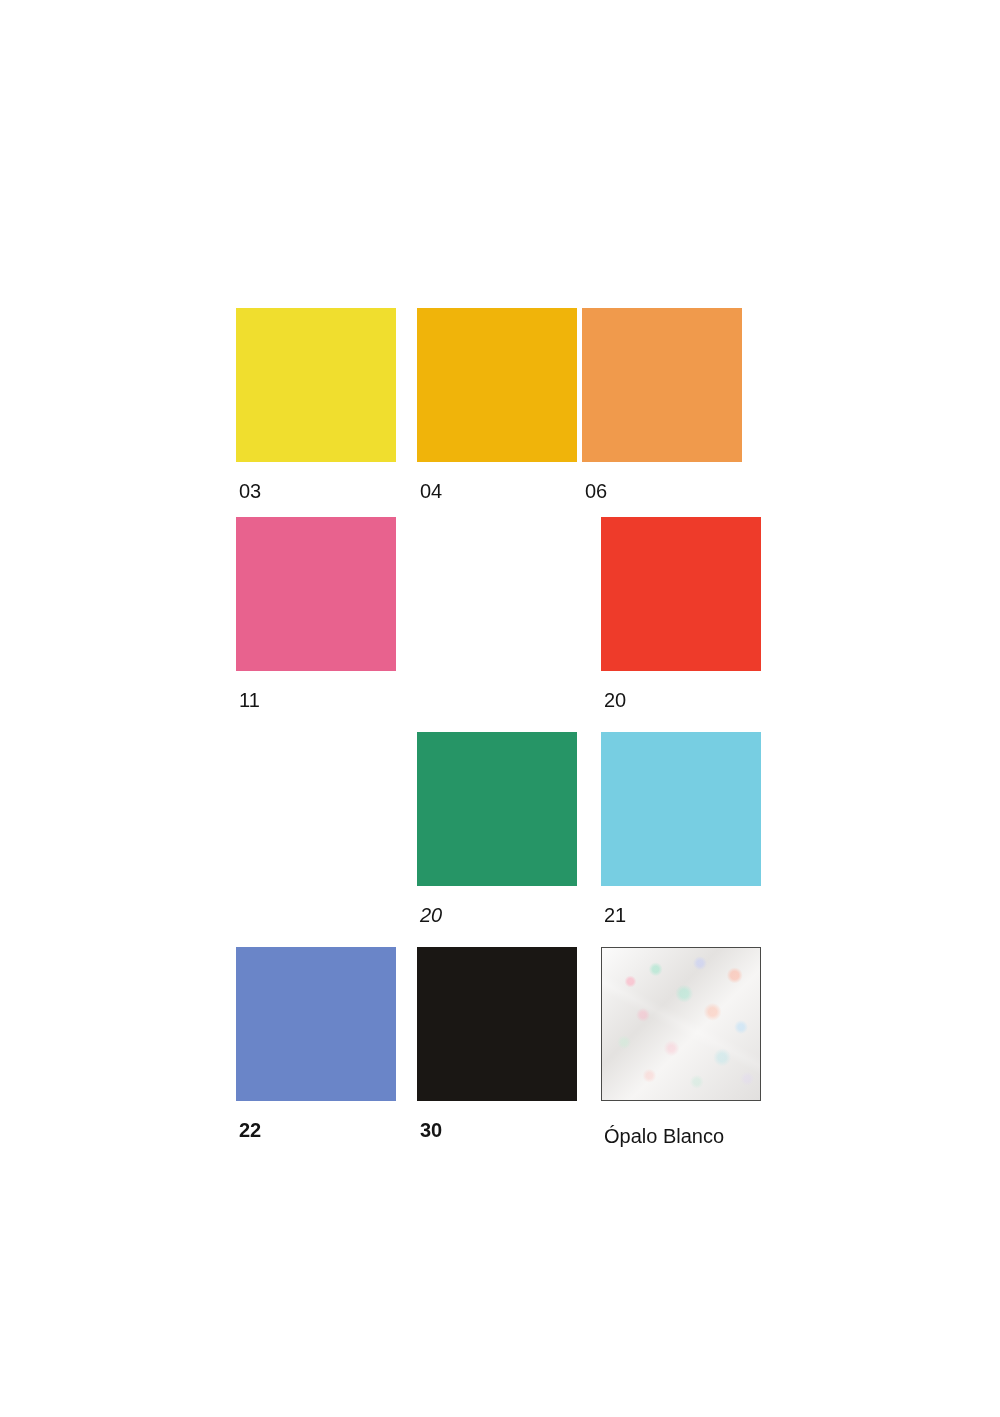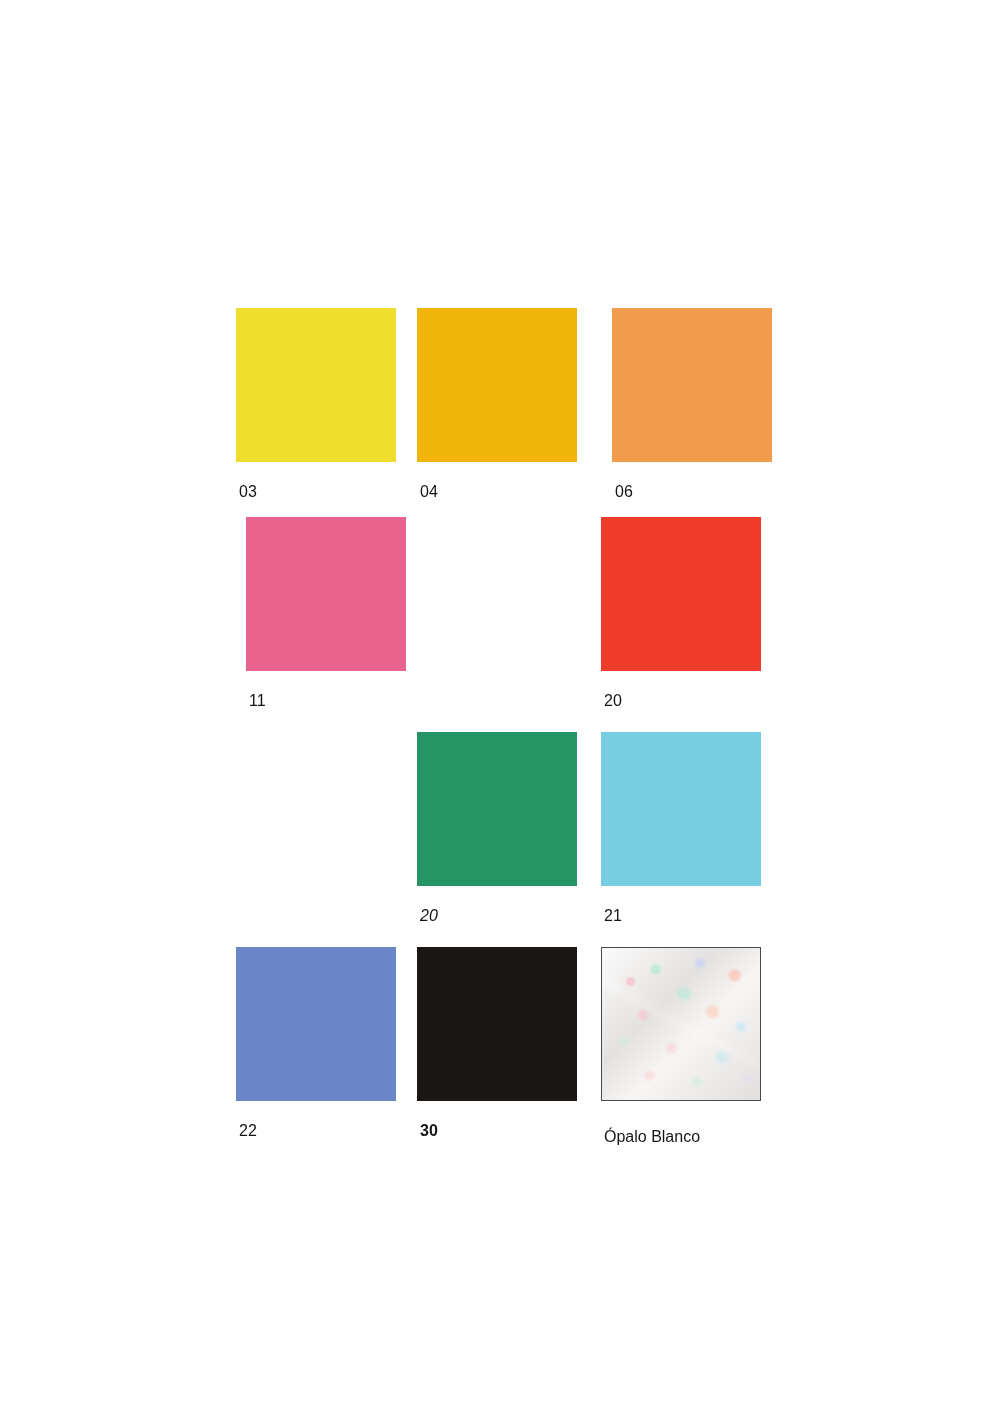--- a/index.html
+++ b/index.html
@@ -58,59 +58,59 @@
       radial-gradient(circle at 60% 88%, rgba(190,235,215,0.35) 0 3px, rgba(255,255,255,0) 7px),
       radial-gradient(circle at 92% 86%, rgba(225,215,245,0.35) 0 3px, rgba(255,255,255,0) 7px),
       linear-gradient(135deg, rgba(255,255,255,0.85) 0%, rgba(226,224,222,0.75) 38%, rgba(248,247,246,0.9) 58%, rgba(222,220,219,0.7) 100%),
       linear-gradient(28deg, rgba(255,255,255,0) 46%, rgba(255,255,255,0.75) 50%, rgba(255,255,255,0) 54%);
   }
 
   .swatch-label {
     position: absolute;
     left: 3px;
     white-space: nowrap;
-    font-size: 16px;
+    font-size: 20px;
     line-height: 19px;
     color: #151515;
     font-family: "Liberation Sans", sans-serif;
   }
 </style>
 </head>
 <body>
 
 <div id="swatch-sheet">
     <div class="swatch-cell" style="left: 236px; top: 308px; width: 160px; height: 194px;">
       <div class="swatch-chip" title="#F0DE2E" style="background: rgb(240, 222, 46);"></div>
       <div class="swatch-label" style="top: 174px;">03</div>
     </div>
     <div class="swatch-cell" style="left: 417px; top: 308px; width: 160px; height: 194px;">
       <div class="swatch-chip" title="#F0B40A" style="background: rgb(240, 180, 10);"></div>
       <div class="swatch-label" style="top: 174px;">04</div>
     </div>
-    <div class="swatch-cell" style="left: 612px; top: 308px; width: 160px; height: 194px; text-decoration: underline;">
+    <div class="swatch-cell" style="left: 582px; top: 308px; width: 160px; height: 194px; text-decoration: underline;">
       <div class="swatch-chip" title="#F09A4C" style="background: rgb(240, 154, 76);"></div>
       <div class="swatch-label" style="top: 174px;">06</div>
     </div>
-    <div class="swatch-cell" style="left: 236px; top: 517px; width: 160px; height: 194px; margin-left: 10px;">
+    <div class="swatch-cell" style="left: 236px; top: 517px; width: 160px; height: 194px;">
       <div class="swatch-chip" title="#E8628E" style="background: rgb(232, 98, 142);"></div>
       <div class="swatch-label" style="top: 174px;">11</div>
     </div>
     <div class="swatch-cell" style="left: 601px; top: 517px; width: 160px; height: 194px;">
       <div class="swatch-chip" title="#EE3B2A" style="background: rgb(238, 59, 42);"></div>
       <div class="swatch-label" style="top: 174px;">20</div>
     </div>
     <div class="swatch-cell" style="left: 417px; top: 732px; width: 160px; height: 194px; font-style: italic;">
       <div class="swatch-chip" title="#269566" style="background: rgb(38, 149, 102);"></div>
       <div class="swatch-label" style="top: 174px;">20</div>
     </div>
     <div class="swatch-cell" style="left: 601px; top: 732px; width: 160px; height: 194px;">
       <div class="swatch-chip" title="#77CEE2" style="background: rgb(119, 206, 226);"></div>
       <div class="swatch-label" style="top: 174px;">21</div>
     </div>
-    <div class="swatch-cell" style="left: 236px; top: 947px; width: 160px; height: 194px;">
+    <div class="swatch-cell" style="left: 236px; top: 947px; width: 160px; height: 194px; font-weight: bold;">
       <div class="swatch-chip" title="#6A85C8" style="background: rgb(106, 133, 200);"></div>
       <div class="swatch-label" style="top: 174px;">22</div>
     </div>
     <div class="swatch-cell" style="left: 417px; top: 947px; width: 160px; height: 194px;">
       <div class="swatch-chip" title="#1A1714" style="background: rgb(26, 23, 20);"></div>
       <div class="swatch-label" style="top: 174px; font-weight: bold;">30</div>
     </div>
     <div class="swatch-cell" style="left: 601px; top: 947px; width: 160px; height: 194px;">
       <div class="swatch-chip textured" title="#E9E7E5"></div>
       <div class="swatch-label" style="top: 180px;">Ópalo Blanco</div>

